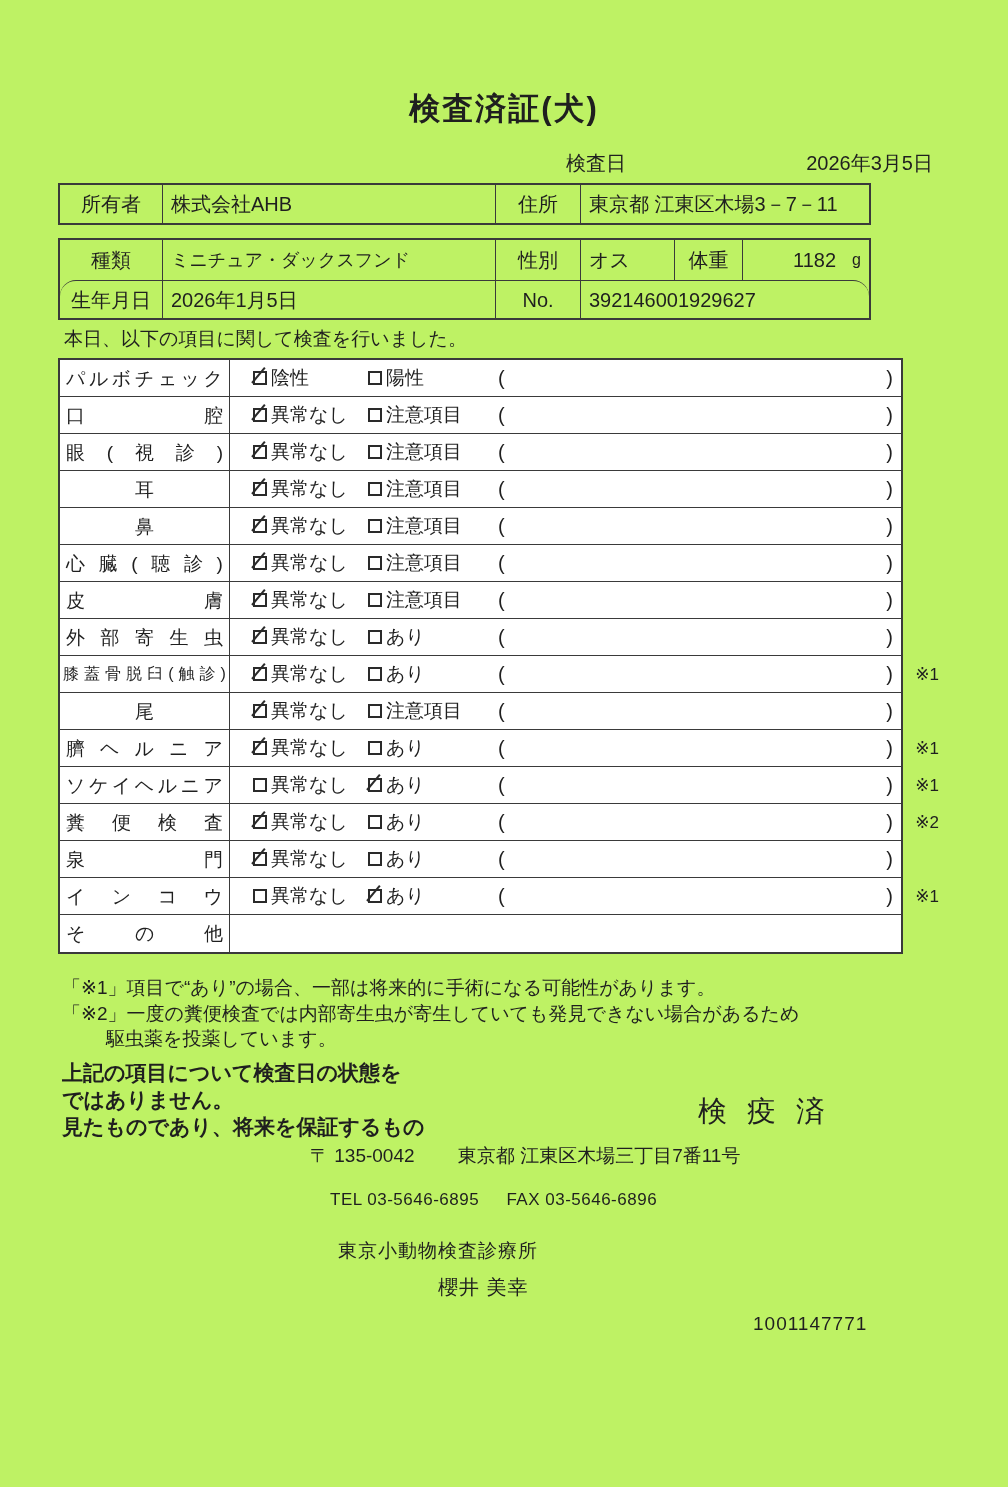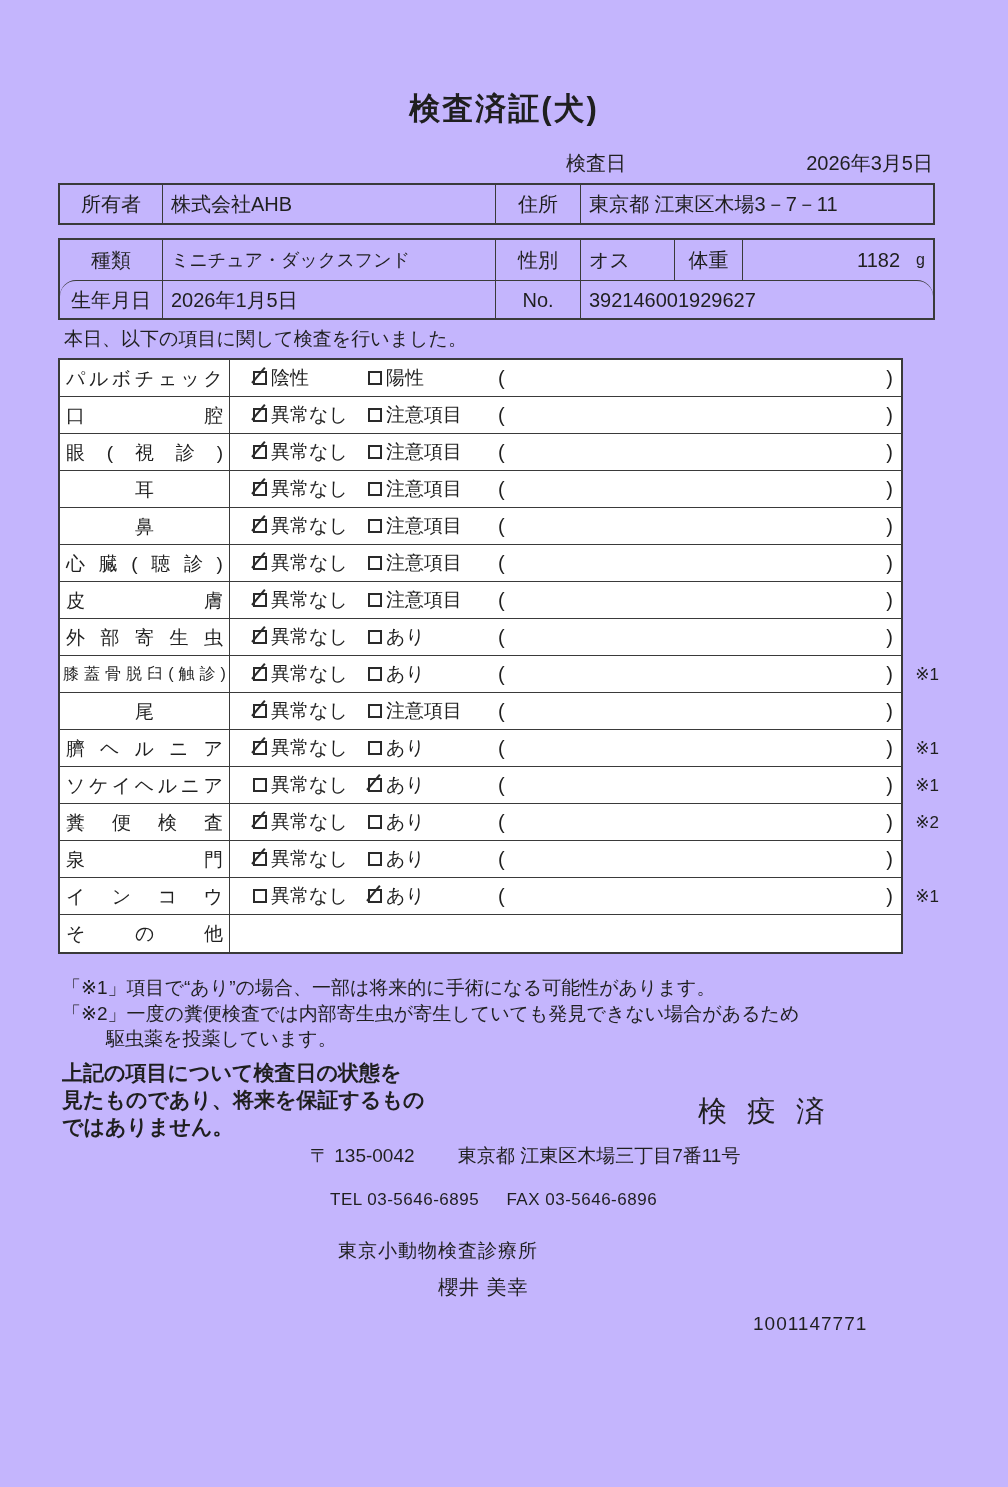--- a/index.html
+++ b/index.html
@@ -1,31 +1,31 @@
 <!DOCTYPE html>
 <html><head>
 <meta charset="utf-8">
 <style>
   * { margin:0; padding:0; box-sizing:border-box; }
   html,body { background:#e8e8e8; }
   body { font-family:"Liberation Sans","DejaVu Sans",sans-serif; }
   .page {
     position:relative; width:1008px; height:1487px; margin:0 auto;
-    background:#c4b5fd; color:#1f1f1f; overflow:hidden;
+    background:#bef264; color:#1f1f1f; overflow:hidden;
   }
   .title {
     position:absolute; top:88px; left:0; width:100%;
     text-align:center; font-size:31px; font-weight:bold; letter-spacing:2px;
   }
   .date-line { position:absolute; top:150px; left:58px; width:877px; height:26px; font-size:20px; }
   .date-label { position:absolute; left:508px; top:0; }
   .date-value { position:absolute; right:2px; top:0; }
 
   
-  .tbl { position:absolute; left:58px; width:877px; border:2px solid #3a3a3a; }
+  .tbl { position:absolute; left:58px; width:813px; border:2px solid #3a3a3a; }
   .owner-tbl { top:183px; height:42px; }
   .info-tbl  { top:238px; height:82px; }
   .trow { display:grid; height:40px; }
   .owner-tbl .trow { height:38px; }
   .info-tbl .trow + .trow { border-top:1.5px solid #3a3a3a; }
   .tcell {
     display:flex; align-items:center; font-size:20px; overflow:hidden;
     white-space:nowrap; padding:0 8px;
   }
   .tcell.lab { justify-content:center; padding:0 2px; }
@@ -480,22 +480,22 @@
     </div>
 
   <div class="notes">
     <div>「※1」項目で“あり”の場合、一部は将来的に手術になる可能性があります。</div>
     <div>「※2」一度の糞便検査では内部寄生虫が寄生していても発見できない場合があるため</div>
     <div class="indent">駆虫薬を投薬しています。</div>
   </div>
 
   <div class="disclaimer">
     <div>上記の項目について検査日の状態を</div>
+    <div>ではありません。</div>
     <div>見たものであり、将来を保証するもの</div>
-    <div>ではありません。</div>
   </div>
 
   <div class="stamp">検 疫 済</div>
 
   <div class="postal-line">
     <span>〒 135-0042</span>
     <span class="addr">東京都 江東区木場三丁目7番11号</span>
   </div>
 
   <div class="tel-line">

